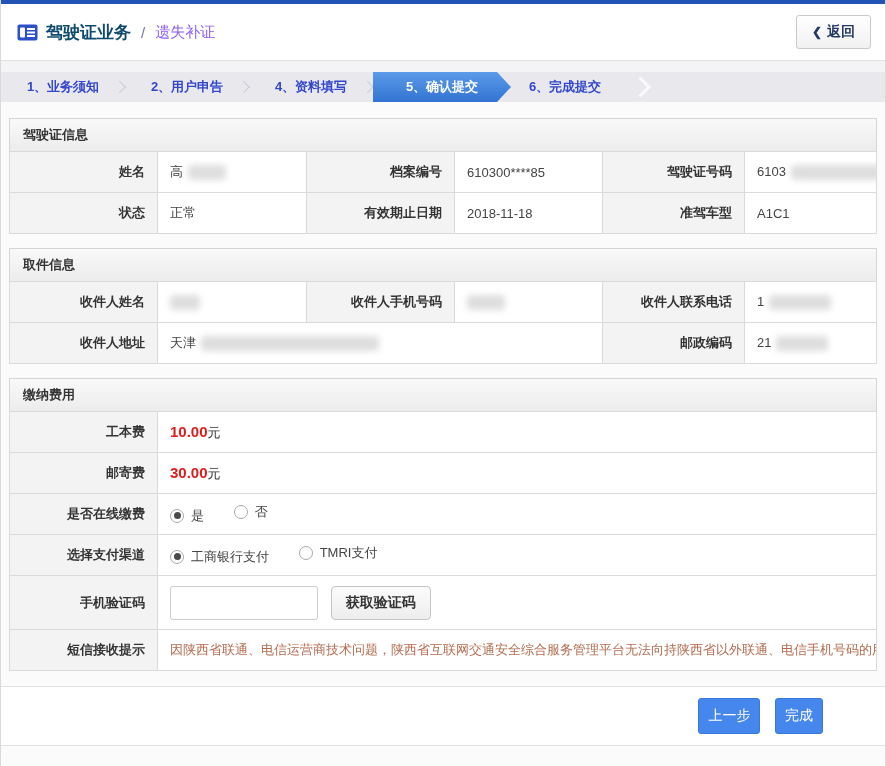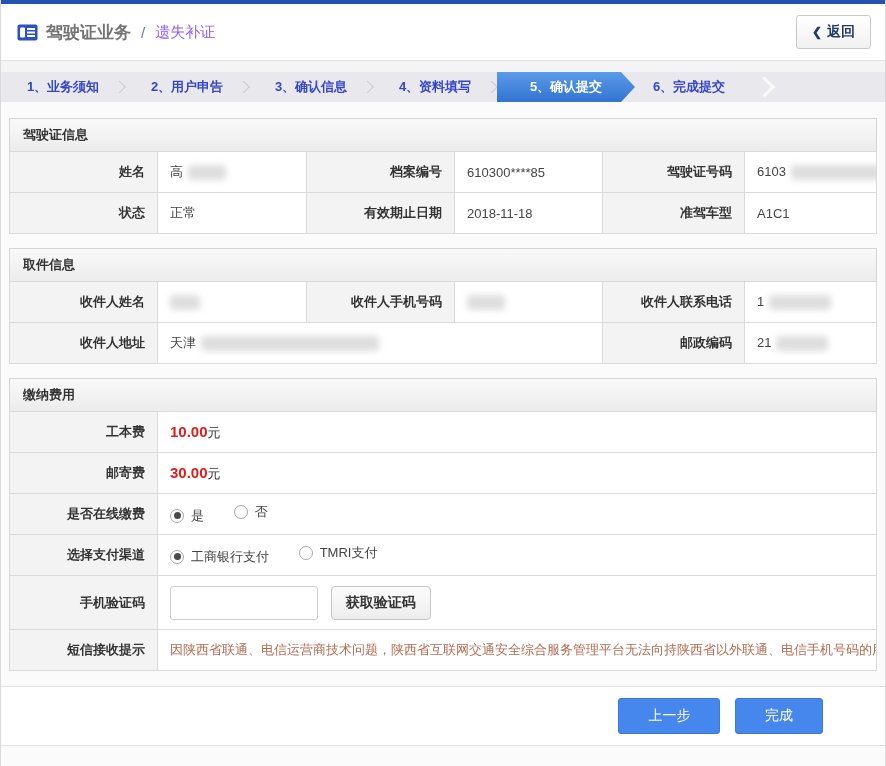--- a/index.html
+++ b/index.html
@@ -8,21 +8,21 @@
     font-family:"Liberation Sans","DejaVu Sans",sans-serif;
     background:#fbfbfc; color:#333; font-size:13px;
   }
   .page { width:886px; height:766px; border-left:1px solid #d9d9d9; border-right:1px solid #d9d9d9; overflow:hidden; background:#fbfbfc; }
   .top-border { height:4px; background:#2353b5; }
 
   
   .header { height:57px; background:#fff; border-bottom:1px solid #e3e3e3; display:flex; align-items:center; justify-content:space-between; padding:0 14px 0 16px; }
   .header-left { display:flex; align-items:center; gap:8px; }
   .hdr-icon { display:inline-flex; }
-  .hdr-title { font-size:17px; font-weight:bold; color:#737373; }
+  .hdr-title { font-size:17px; font-weight:bold; color:#0c4a6e; }
   .hdr-sep { font-size:15px; color:#6a7a96; margin:0 2px; }
   .hdr-sub { font-size:15px; color:#8b5cf6; }
   .back-btn { display:inline-flex; align-items:center; gap:5px; background:linear-gradient(#ffffff,#f1f1f1); border:1px solid #c9c9c9; border-radius:3px; padding:7px 15px; font-size:14px; font-weight:bold; color:#223a66; cursor:pointer; }
   .back-chev { font-size:12px; font-weight:bold; color:#223a66; }
 
   .band { height:11px; background:#f4f4f6; }
 
   
   .steps { height:30px; background:#e9e9ed; display:flex; align-items:stretch; }
   .step { position:relative; width:124px; text-align:center; line-height:30px; font-size:13px; font-weight:bold; color:#3346cd; }
@@ -53,21 +53,21 @@
   .rb.checked::after { content:''; width:7px; height:7px; border-radius:50%; background:#4a4a4a; }
 
   .code-input { width:148px; height:34px; border:1px solid #cccccc; border-radius:3px; padding:0 8px; font-size:13px; font-family:"Liberation Sans","DejaVu Sans",sans-serif; vertical-align:middle; }
   .code-btn { height:34px; margin-left:9px; background:linear-gradient(#fcfcfc,#ededed); border:1px solid #c5c5c5; border-radius:4px; padding:0 14px; font-size:14px; font-weight:bold; color:#333; cursor:pointer; vertical-align:middle; font-family:"Liberation Sans","DejaVu Sans",sans-serif; }
 
   td.notice-cell { white-space:normal; padding:8px 12px; line-height:28px; color:#b26b50; font-size:13px; height:71px; }
   tr.tall td { height:54px; }
 
   
   .footer { margin-top:15px; background:#fff; border-top:1px solid #e0e0e0; border-bottom:1px solid #e0e0e0; padding:11px 62px 11px 0; text-align:right; }
-  .btn-blue { background:#4687ee; color:#fff; border:1px solid #3b78dd; border-radius:3px; padding:8px 29px; font-size:14px; cursor:pointer; font-family:"Liberation Sans","DejaVu Sans",sans-serif; }
+  .btn-blue { background:#4687ee; color:#fff; border:1px solid #3b78dd; border-radius:3px; padding:8px 9px; font-size:14px; cursor:pointer; font-family:"Liberation Sans","DejaVu Sans",sans-serif; }
   .btn-blue + .btn-blue { margin-left:11px;text-align:right; }
 </style>
 </head>
 <body>
 
 <div class="page">
   <div class="top-border"></div>
 
   <div class="header">
     <div class="header-left">
@@ -88,21 +88,20 @@
       <span class="back-chev">❮</span>
       <span>返回</span>
     </button>
   </div>
 
   <div class="band"></div>
 
   <div class="steps">
     <div class="step sep">1、业务须知</div>
     <div class="step sep">2、用户申告</div>
-    <div class="step sep">3、确认信息</div>
     <div class="step sep">4、资料填写</div>
     <div class="step active">5、确认提交</div>
     <div class="step">6、完成提交</div>
     <div class="steps-end"></div>
   </div>
 
   <div class="band2"></div>
 
   <div class="content">
 

